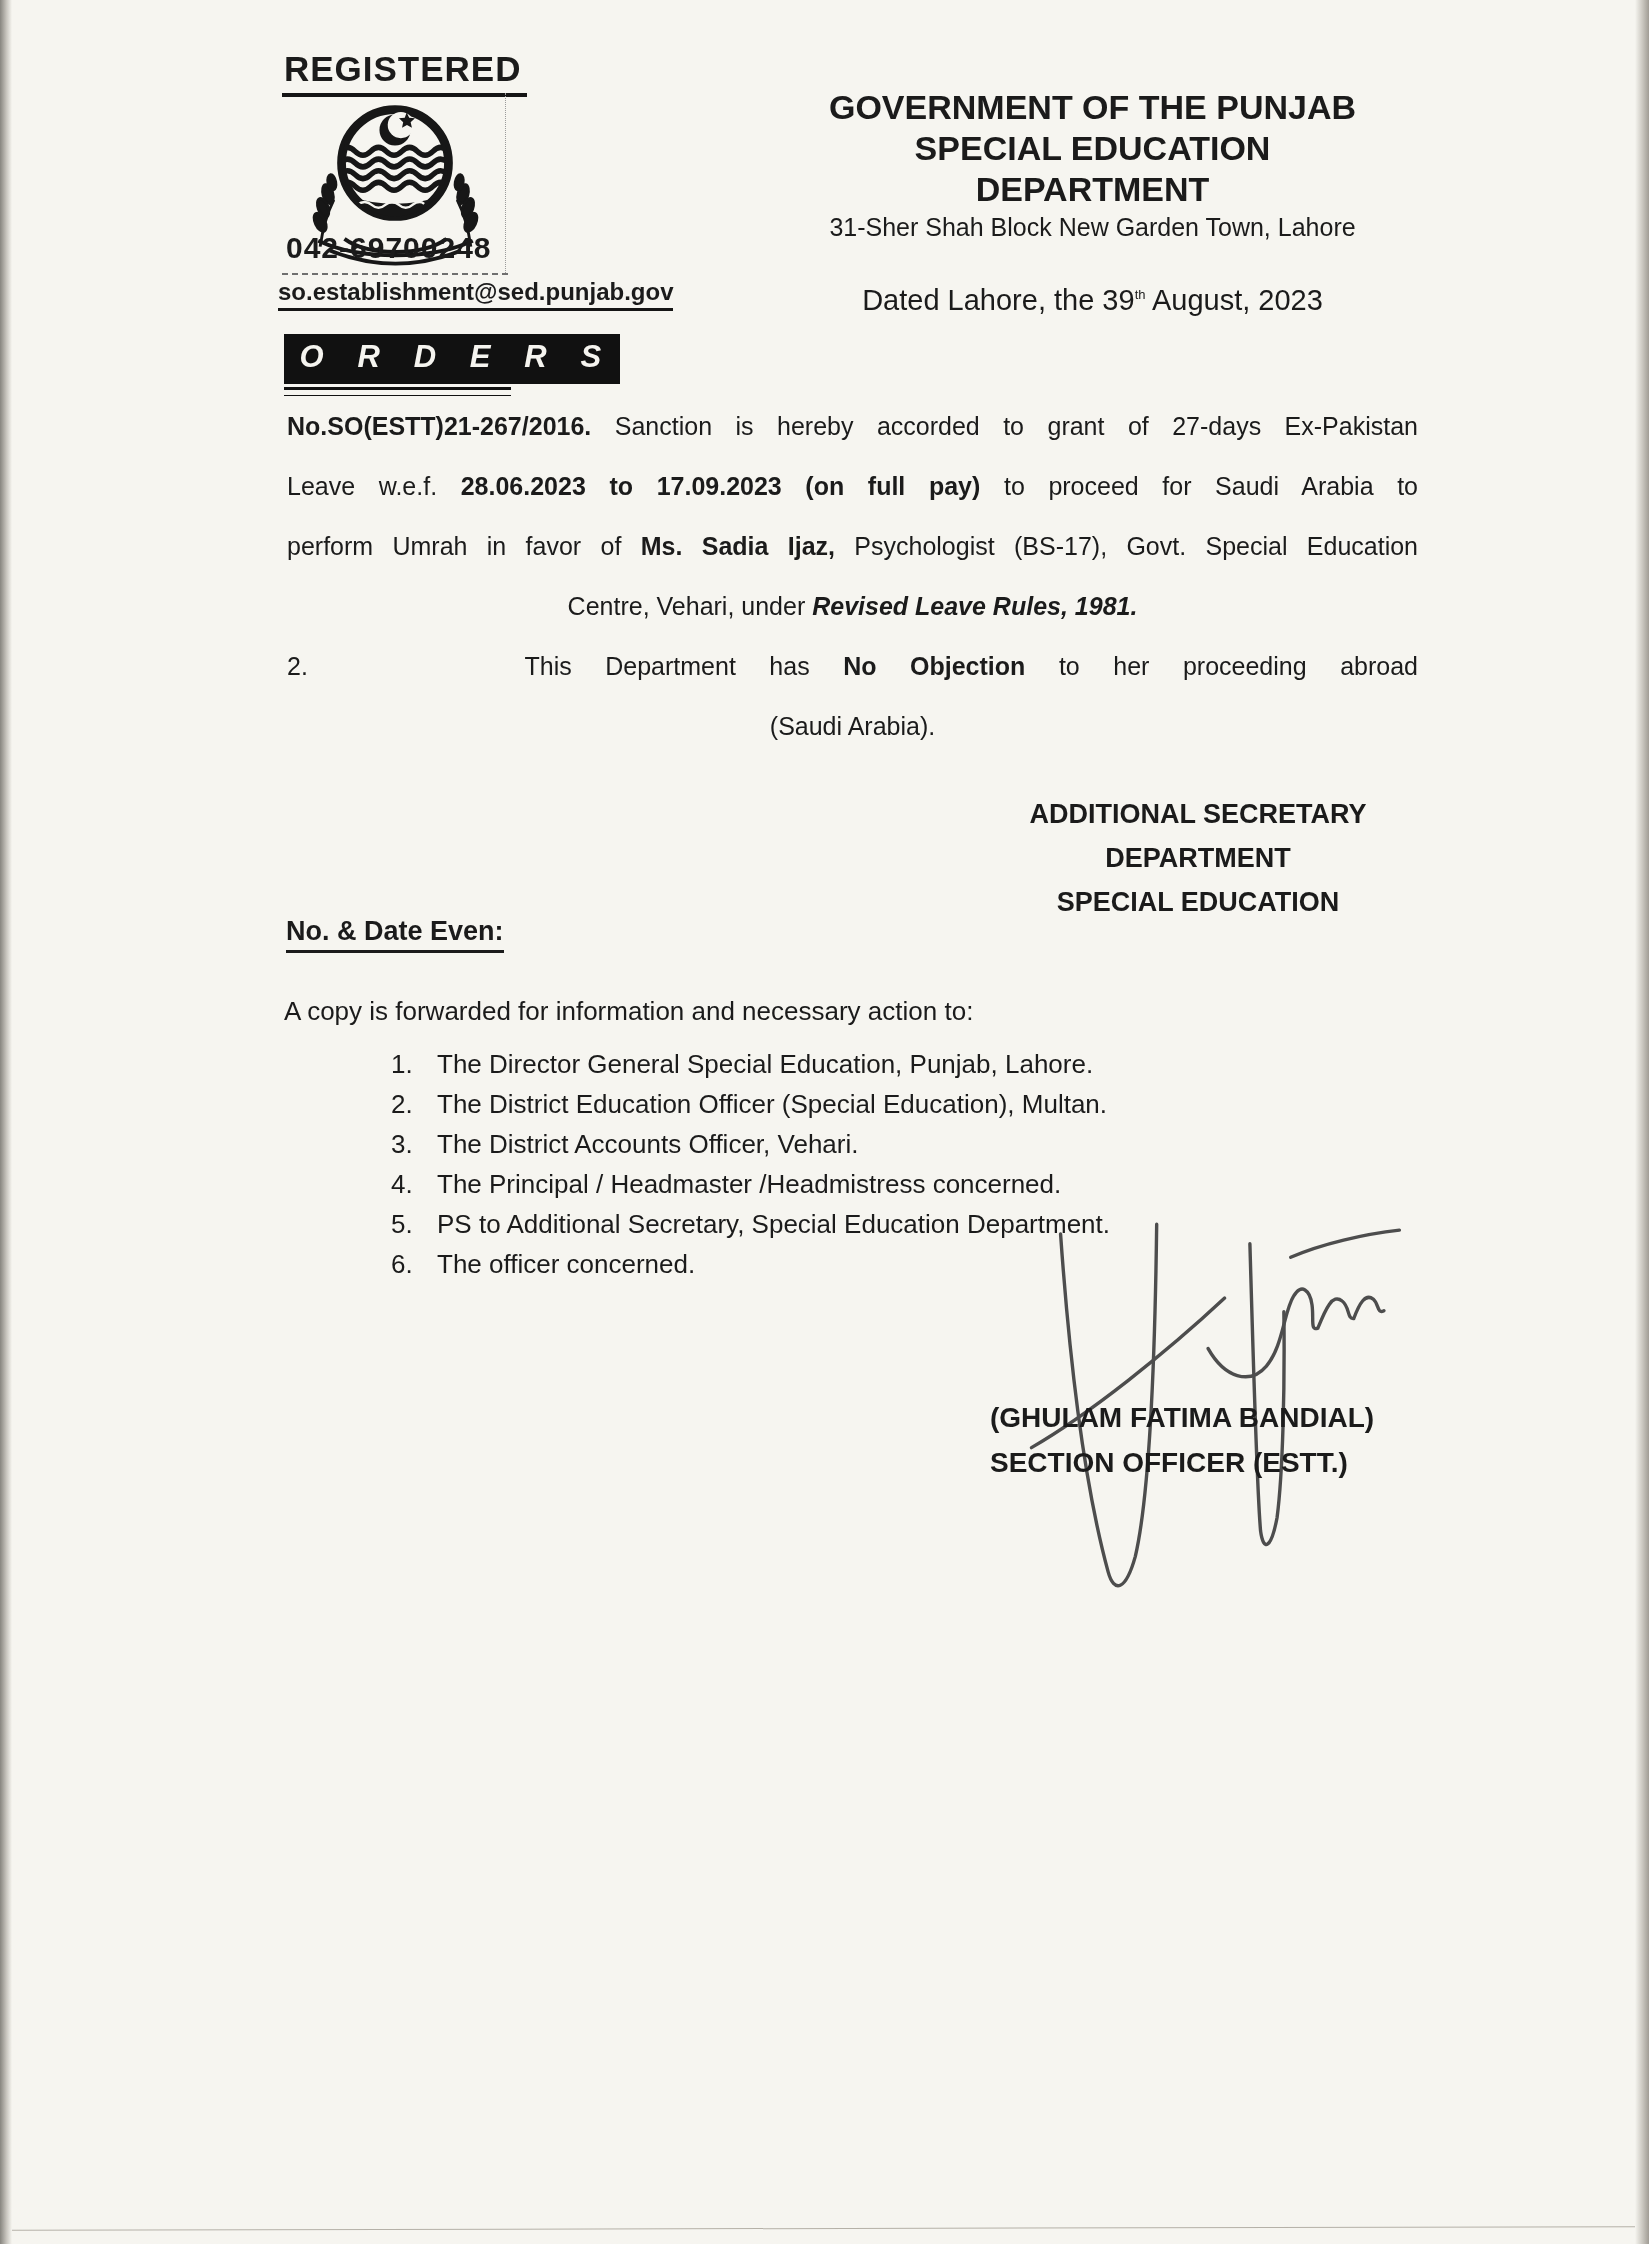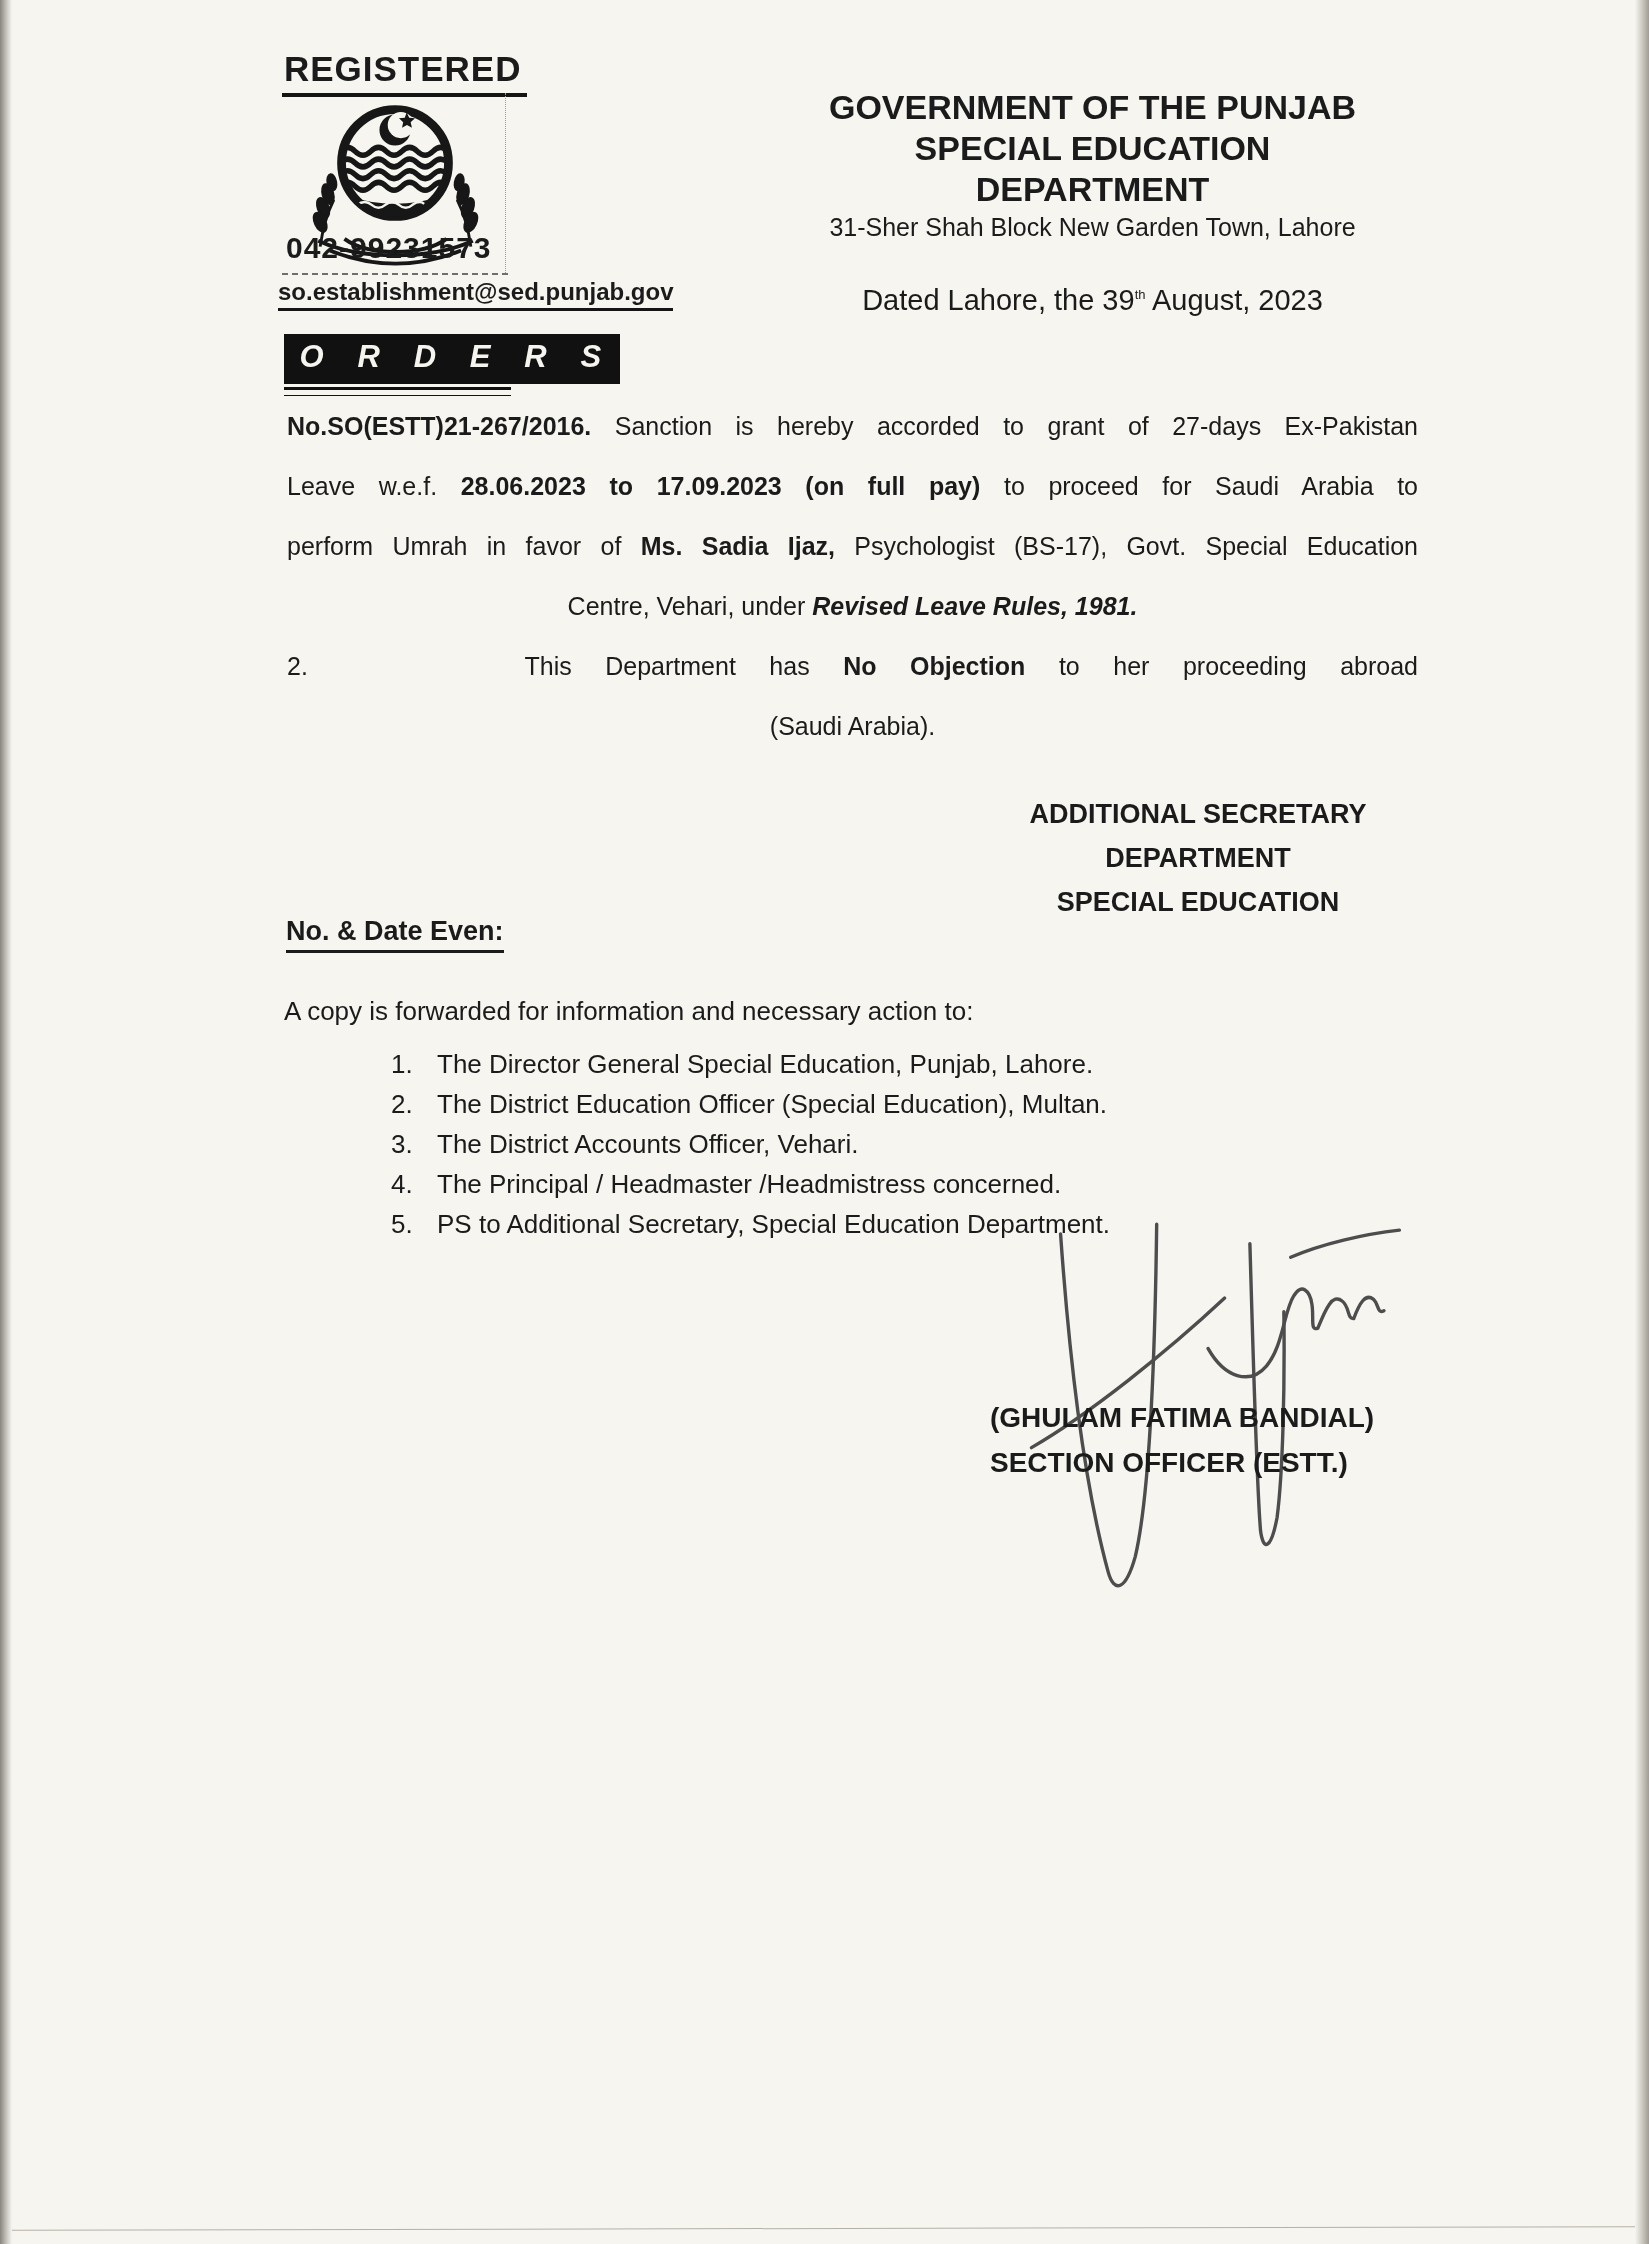--- a/index.html
+++ b/index.html
@@ -117,21 +117,21 @@
         <path d="M50,84 q 8,-8 16,0 t 16,0 t 16,0 t 16,0 t 16,0 t 16,0 t 16,0"></path>
         <path d="M50,96 q 8,-8 16,0 t 16,0 t 16,0 t 16,0 t 16,0 t 16,0 t 16,0"></path>
       </g>
 
       <path d="M58,106 Q107,122 156,106 L156,124 Q107,140 58,124 Z" fill="#171717"></path>
       <path d="M68,115 q 8,-6 15,0 q 7,6 14,0 q 7,-6 14,0 q 7,6 14,0 q 7,-5 12,-1" stroke="#f6f5f0" stroke-width="2.5" fill="none"></path>
     </g>
   </svg>
 
   <div class="cell-vline"></div>
-  <div class="phone">042-99231573</div>
+  <div class="phone">042-69700248</div>
   <div class="phone-dash"></div>
   <div class="email">so.establishment@sed.punjab.gov</div>
 
   <div class="head-block">
     <div class="head-gov">GOVERNMENT OF THE PUNJAB</div>
     <div class="head-dept">SPECIAL EDUCATION DEPARTMENT</div>
     <div class="head-addr">31-Sher Shah Block New Garden Town, Lahore</div>
     <div class="head-date"><span>Dated Lahore, the 39</span><sup>th</sup><span> August, 2023</span></div>
   </div>
 
@@ -187,20 +187,23 @@
       <span class="dist-num">2.</span><span>The District Education Officer (Special Education), Multan.</span>
     </div>
     <div class="dist-row">
       <span class="dist-num">3.</span><span>The District Accounts Officer, Vehari.</span>
     </div>
     <div class="dist-row">
       <span class="dist-num">4.</span><span>The Principal / Headmaster /Headmistress concerned.</span>
     </div>
     <div class="dist-row">
       <span class="dist-num">5.</span><span>PS to Additional Secretary, Special Education Department.</span>
+    </div>
+    <div class="dist-row">
+      <span class="dist-num">6.</span><span>The officer concerned.</span>
     </div>
   </div>
 
   <svg class="signature-svg" viewBox="1040 1238 420 412">
     <g fill="none" stroke="#4d4d4d" stroke-width="3.5" stroke-linecap="round">
       <path d="M1093,1272 C1102,1400 1118,1532 1142,1620 C1148,1642 1160,1640 1170,1604 C1183,1548 1190,1420 1192,1262"></path>
       <path d="M1288,1282 C1292,1420 1295,1532 1299,1578 C1302,1600 1310,1596 1316,1564 C1322,1518 1324,1430 1323,1352"></path>
       <path d="M1063,1492 C1122,1458 1202,1394 1262,1338"></path>
       <path d="M1330,1296 C1362,1282 1406,1272 1442,1268"></path>
       <path d="M1245,1390 C1262,1420 1288,1428 1305,1408 C1322,1388 1323,1352 1333,1336 C1341,1322 1350,1330 1352,1345 C1354,1360 1350,1372 1358,1369 C1366,1349 1373,1333 1383,1341 C1391,1347 1388,1360 1395,1359 C1401,1343 1407,1333 1415,1339 C1421,1344 1419,1355 1426,1351"></path>

